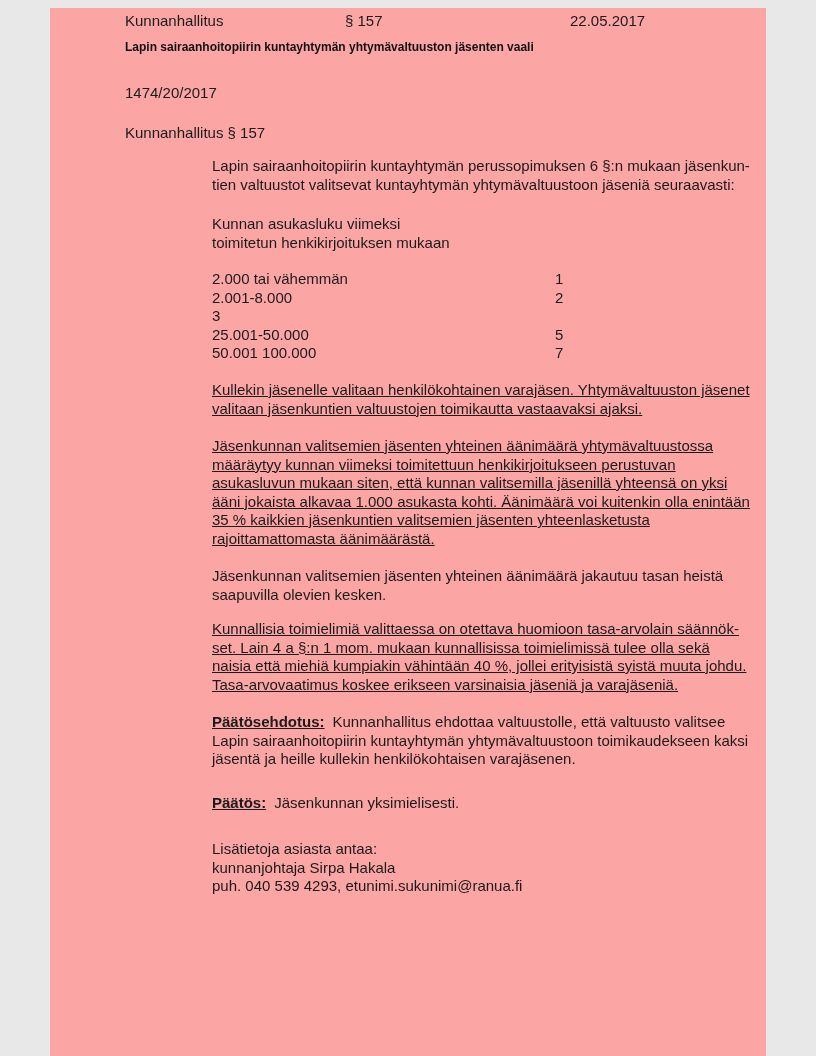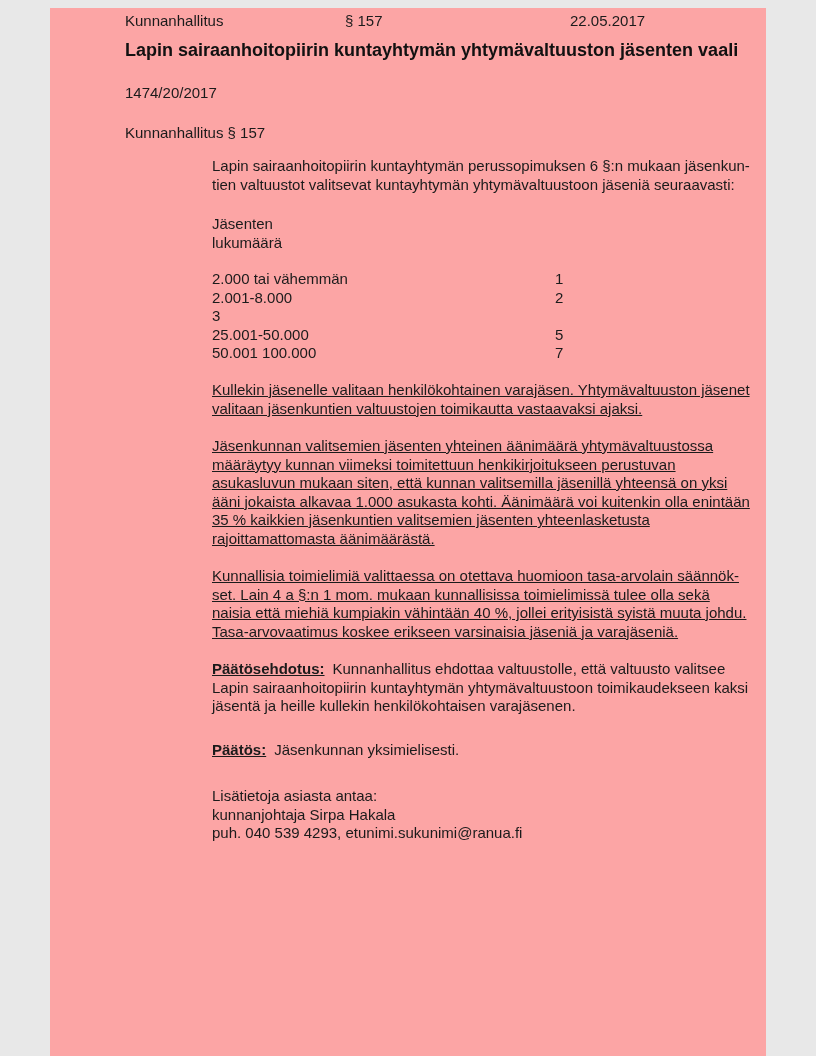--- a/index.html
+++ b/index.html
@@ -16,21 +16,21 @@
   }
   .doc-header span { position: absolute; top: 4px; line-height: 18px; }
   .h-committee { left: 75px; }
   .h-section   { left: 295px; }
   .h-date      { left: 520px; }
   .title {
     position: absolute;
     left: 75px;
     top: 32px;
     margin: 0;
-    font-size: 18px;
+    font-size: 12px;
     font-weight: 700;
     color: #111111;
     white-space: nowrap;
   }
   .case-no     { position: absolute; left: 75px; top: 76px; line-height: 18px; }
   .section-ref { position: absolute; left: 75px; top: 116px; line-height: 18px; }
   .content {
     position: absolute;
     left: 162px;
     top: 149px;
@@ -75,22 +75,22 @@
   <div class="case-no">1474/20/2017</div>
 
   <div class="section-ref">Kunnanhallitus § 157</div>
 
   <div class="content">
 
     <p class="mb-intro">Lapin sairaanhoitopiirin kuntayhtymän perussopimuksen 6 §:n mukaan jäsenkun-
 tien valtuustot valitsevat kuntayhtymän yhtymävaltuustoon jäseniä seuraavasti:</p>
 
     <div class="mb-thead tbl-row">
-      <div>Jäsenten
-lukumäärä</div>
+      <div>Kunnan asukasluku viimeksi
+toimitetun henkikirjoituksen mukaan</div>
     </div>
 
     <div class="mb-rows">
       <div class="tbl-row">
         <div>2.000 tai vähemmän</div>
         <div>1</div>
       </div>
       <div class="tbl-row">
         <div>2.001-8.000</div>
         <div>2</div>
@@ -111,20 +111,22 @@
     <p class="mb-std">Kullekin jäsenelle valitaan henkilökohtainen varajäsen. Yhtymävaltuuston jäsenet
 valitaan jäsenkuntien valtuustojen toimikautta vastaavaksi ajaksi.</p>
 
     <p class="mb-std">Jäsenkunnan valitsemien jäsenten yhteinen äänimäärä yhtymävaltuustossa
 määräytyy kunnan viimeksi toimitettuun henkikirjoitukseen perustuvan
 asukasluvun mukaan siten, että kunnan valitsemilla jäsenillä yhteensä on yksi
 ääni jokaista alkavaa 1.000 asukasta kohti. Äänimäärä voi kuitenkin olla enintään
 35 % kaikkien jäsenkuntien valitsemien jäsenten yhteenlasketusta
 rajoittamattomasta äänimäärästä.</p>
 
+    <p class="mb-p4">Jäsenkunnan valitsemien jäsenten yhteinen äänimäärä jakautuu tasan heistä
+saapuvilla olevien kesken.</p>
 
     <p class="mb-std">Kunnallisia toimielimiä valittaessa on otettava huomioon tasa-arvolain säännök-
 set. Lain 4 a §:n 1 mom. mukaan kunnallisissa toimielimissä tulee olla sekä
 naisia että miehiä kumpiakin vähintään 40 %, jollei erityisistä syistä muuta johdu.
 Tasa-arvovaatimus koskee erikseen varsinaisia jäseniä ja varajäseniä.</p>
 
     <p class="mb-prop"><span class="dlabel">Päätösehdotus:</span><span>Kunnanhallitus ehdottaa valtuustolle, että valtuusto valitsee
 Lapin sairaanhoitopiirin kuntayhtymän yhtymävaltuustoon toimikaudekseen kaksi
 jäsentä ja heille kullekin henkilökohtaisen varajäsenen.</span></p>
 

